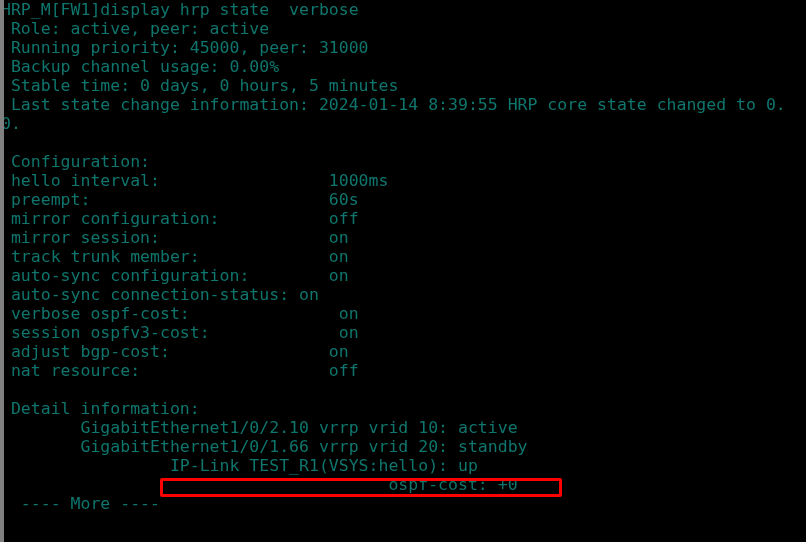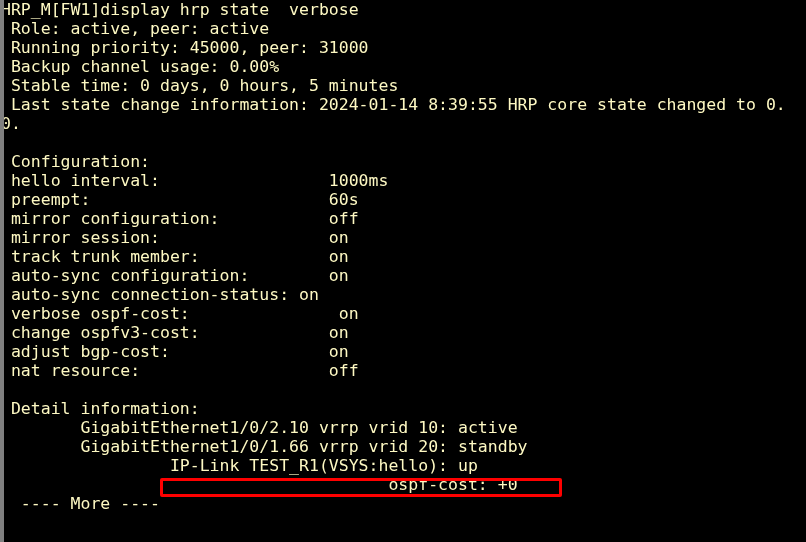--- a/index.html
+++ b/index.html
@@ -34,21 +34,21 @@
     padding: 0;
     box-sizing: border-box;
     overflow: hidden;
   }
   .line {
     position: relative;
     height: 19px;
     line-height: 19px;
     font-size: 16.5px;
     letter-spacing: 0px;
-    color: #fef9c3;
+    color: #0f766e;
     white-space: pre;
     overflow: hidden;
     text-indent: 1px;
   }
   .blank {
     color: transparent;
   }
   
   #annotation-box {
     position: absolute;
@@ -81,21 +81,21 @@
     <div class="line blank"></div>
     <div class="line"> Configuration:</div>
     <div class="line"> hello interval:                 1000ms</div>
     <div class="line"> preempt:                        60s</div>
     <div class="line"> mirror configuration:           off</div>
     <div class="line"> mirror session:                 on</div>
     <div class="line"> track trunk member:             on</div>
     <div class="line"> auto-sync configuration:        on</div>
     <div class="line"> auto-sync connection-status: on</div>
     <div class="line"> verbose ospf-cost:               on</div>
-    <div class="line"> change ospfv3-cost:             on</div>
+    <div class="line"> session ospfv3-cost:             on</div>
     <div class="line"> adjust bgp-cost:                on</div>
     <div class="line"> nat resource:                   off</div>
     <div class="line blank"></div>
     <div class="line"> Detail information:</div>
     <div class="line">        GigabitEthernet1/0/2.10 vrrp vrid 10: active</div>
     <div class="line">        GigabitEthernet1/0/1.66 vrrp vrid 20: standby</div>
     <div class="line">                 IP-Link TEST_R1(VSYS:hello): up</div>
     <div class="line">                                       ospf-cost: +0</div>
     <div class="line">  ---- More ----</div>
   </div>

